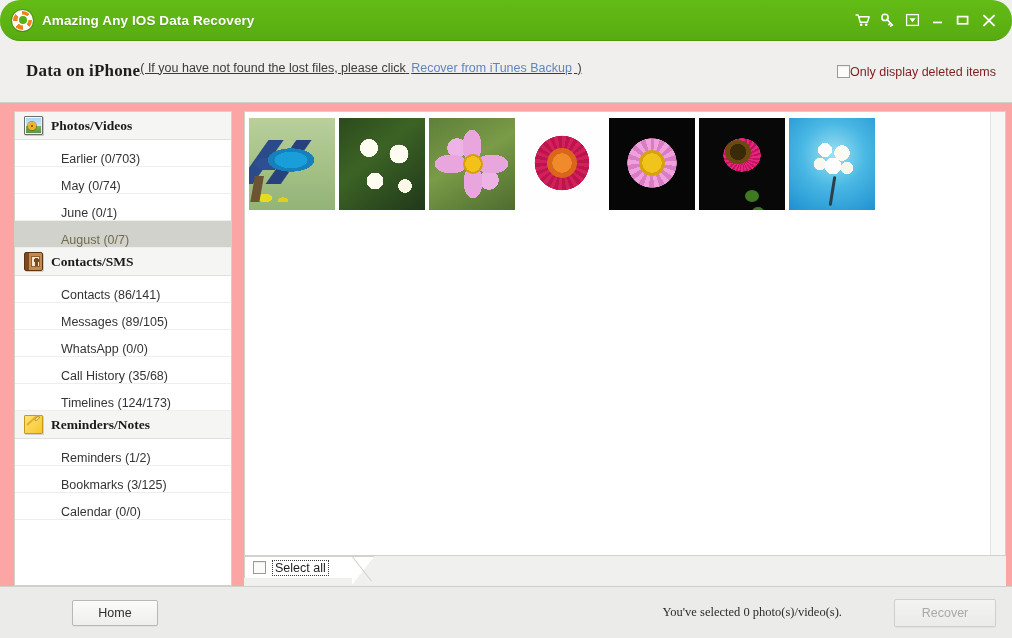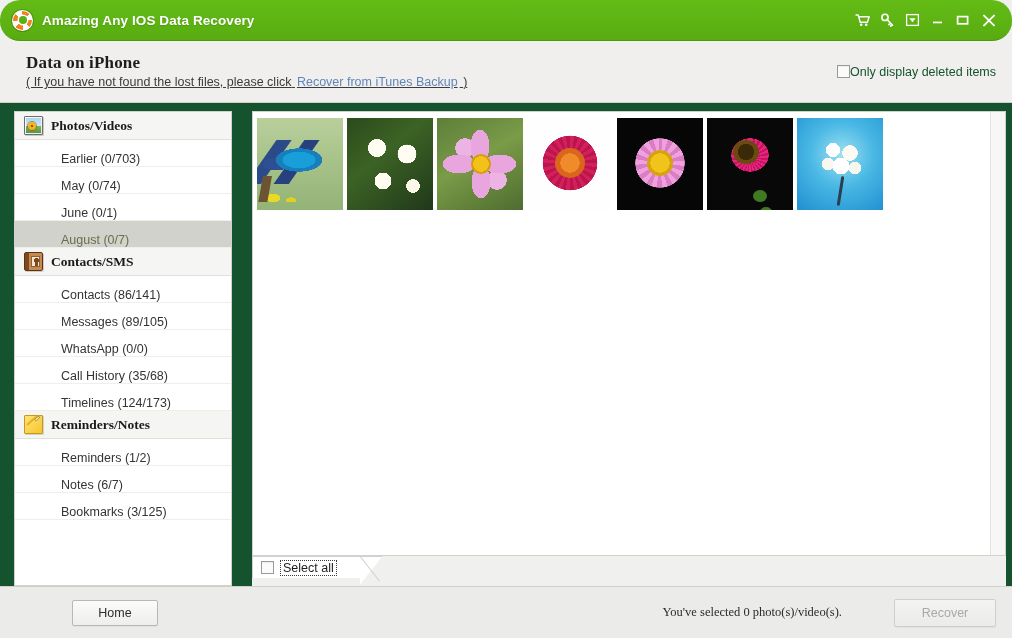--- a/index.html
+++ b/index.html
@@ -64,47 +64,47 @@
 
   
   .subheader{
     height:61px;min-height:61px;
     background:#f0efed;
     border-bottom:1px solid #cfcfcb;
     display:flex;align-items:center;
     padding:0 16px 0 26px;
     position:relative;
   }
-  .subheader-left{display:flex;flex-direction:column;justify-content:center;}
+  .subheader-left{display:flex;flex-direction:row;justify-content:center;}
   .page-title{
     font-size:17px;font-weight:bold;color:#1d1d1d;
     font-family:"Liberation Serif", serif;
     line-height:20px;margin-bottom:2px;letter-spacing:.2px;
   }
   .page-sub{
     font-size:12.5px;color:#3b3b3b;line-height:15px;white-space:nowrap;text-decoration:underline;
   }
   .link{
     color:#5e86bb;text-decoration:none;cursor:pointer;padding:0 2px;
   }
   .deleted-wrap{
     margin-left:auto;display:flex;align-items:center;
-    font-size:12.5px;color:#14532d;white-space:nowrap;text-align:center;
+    font-size:12.5px;color:#7f1d1d;white-space:nowrap;text-align:center;
   }
   .cb{
     width:13px;height:13px;box-sizing:border-box;
     border:1px solid #9a9a96;background:#fbfbfb;
     display:inline-block;flex:0 0 auto;
     box-shadow:inset 0 1px 1px rgba(0,0,0,.06);
   }
 
   
   .body-area{
     flex:1;display:flex;padding:8px 6px 0 14px;box-sizing:border-box;
-    background:#14532d;gap:20px;overflow:hidden;
+    background:#fca5a5;gap:12px;overflow:hidden;
   }
   .sidebar{
     width:218px;flex:0 0 218px;
     background:#ffffff;
     border:1px solid #d2d2cd;
     box-sizing:border-box;
     overflow:hidden;
     display:flex;flex-direction:column;
   }
   .group-head{
@@ -460,24 +460,24 @@
       </div>
 
       <div class="group-head">
         <span class="g-ico ico-notes"></span>
         <span>Reminders/Notes</span>
       </div>
       <div class="side-item">
         <span>Reminders (1/2)</span>
       </div>
       <div class="side-item">
-        <span>Notes (6/7)</span>
-      </div>
-      <div class="side-item">
         <span>Bookmarks (3/125)</span>
+      </div>
+      <div class="side-item">
+        <span>Calendar (0/0)</span>
       </div>
       <div class="side-filler"></div>
     </div>
 
     <div class="content">
       <div class="content-panel">
         <div class="thumbs-area">
           <div class="thumb-row">
             <div class="thumb">
                 <span class="pic p1"></span>

